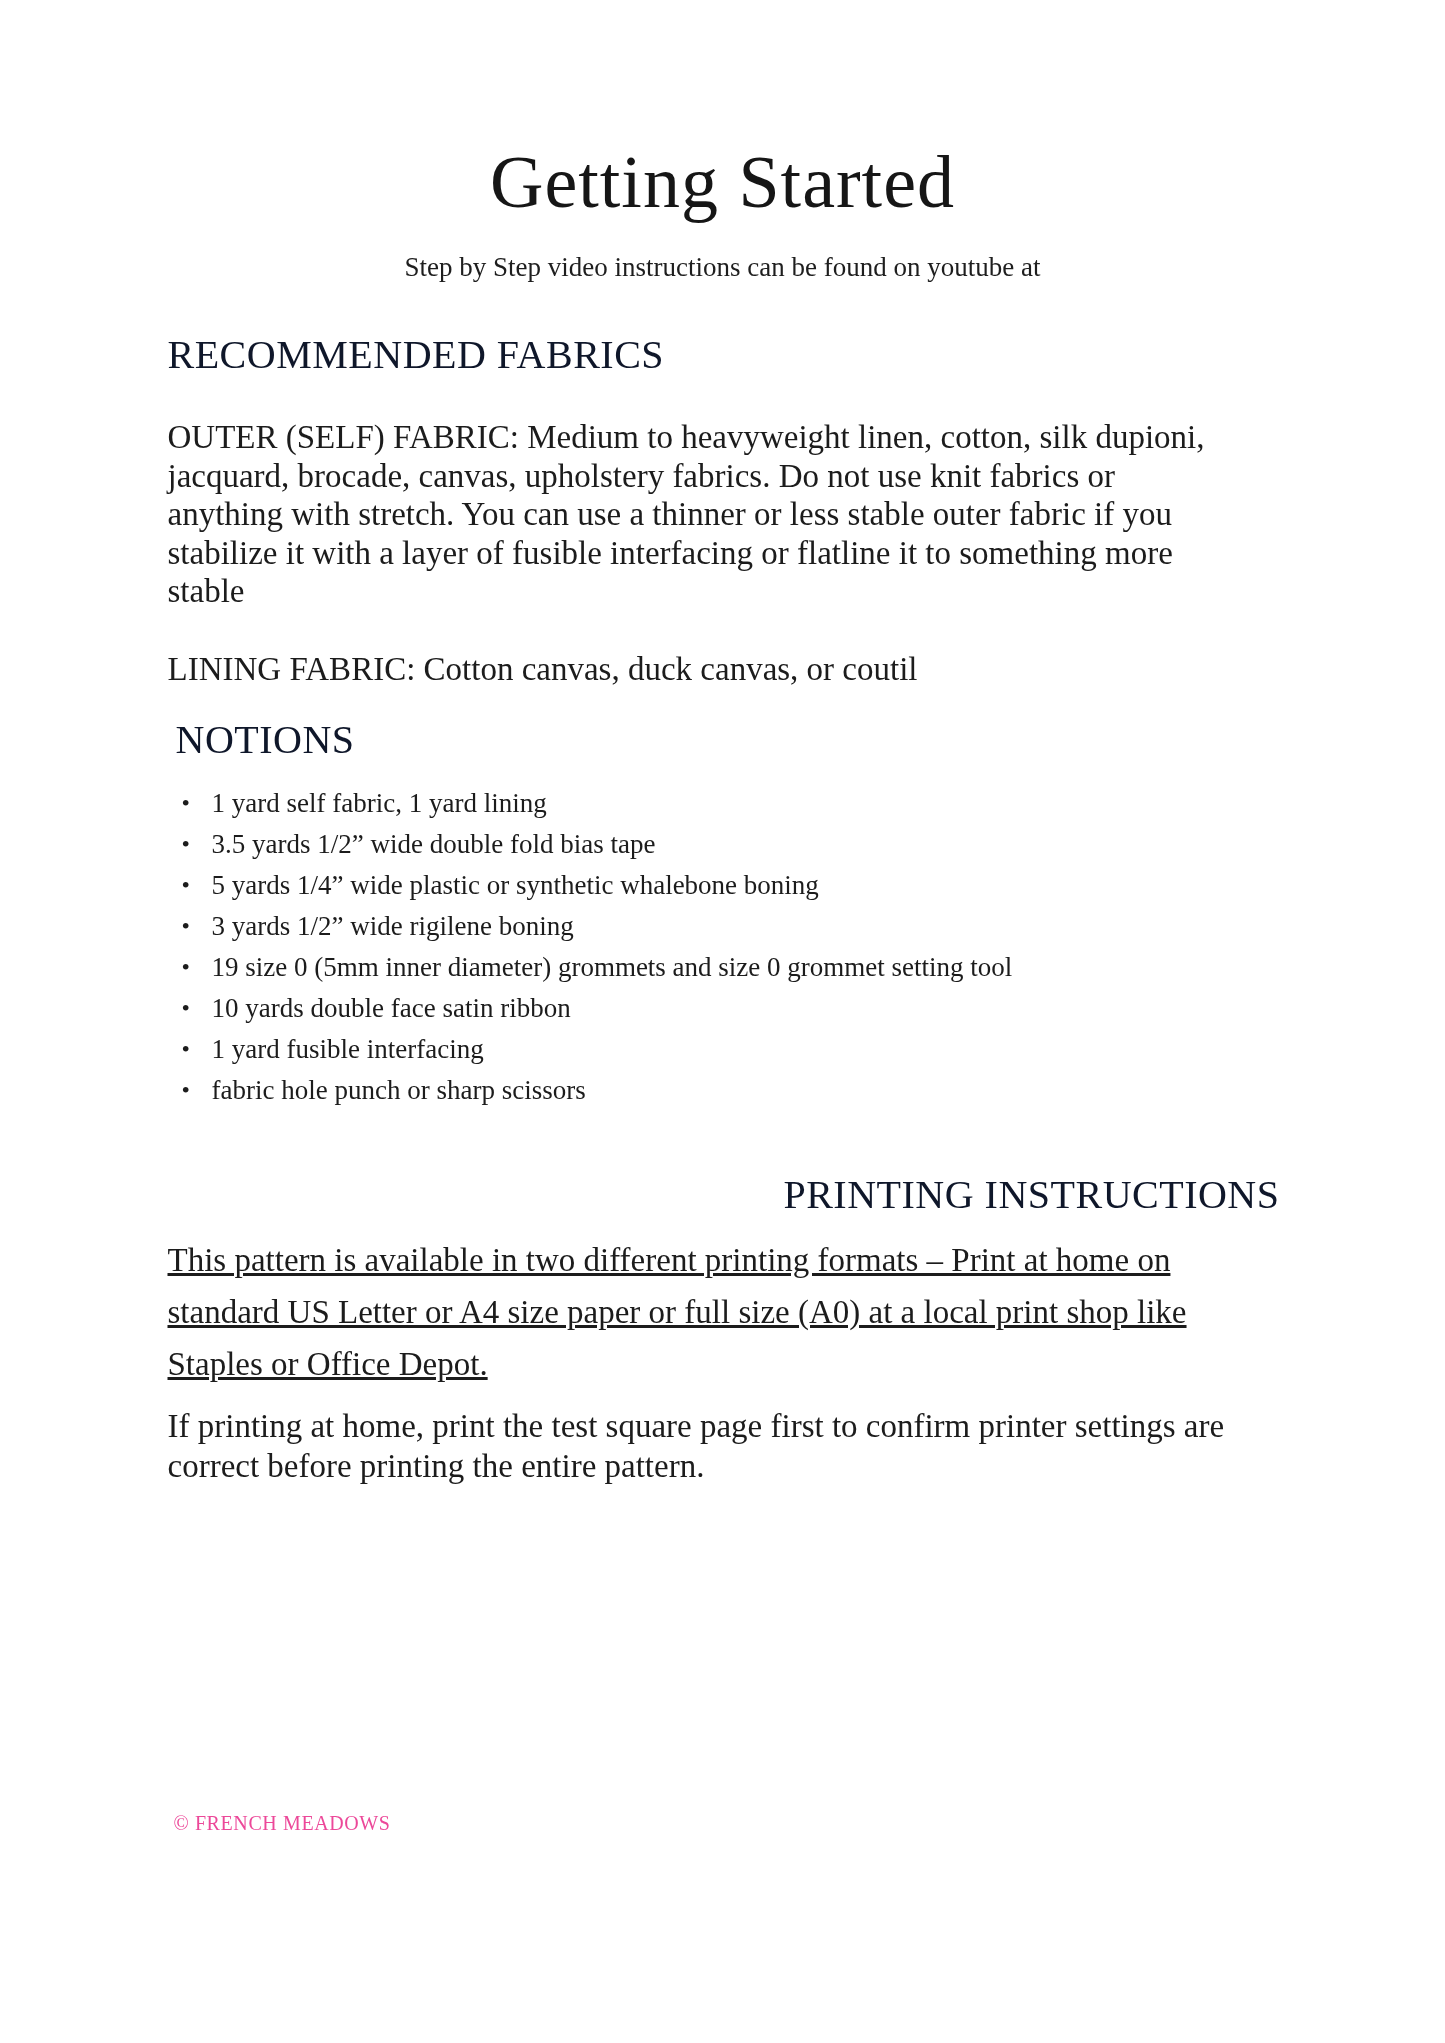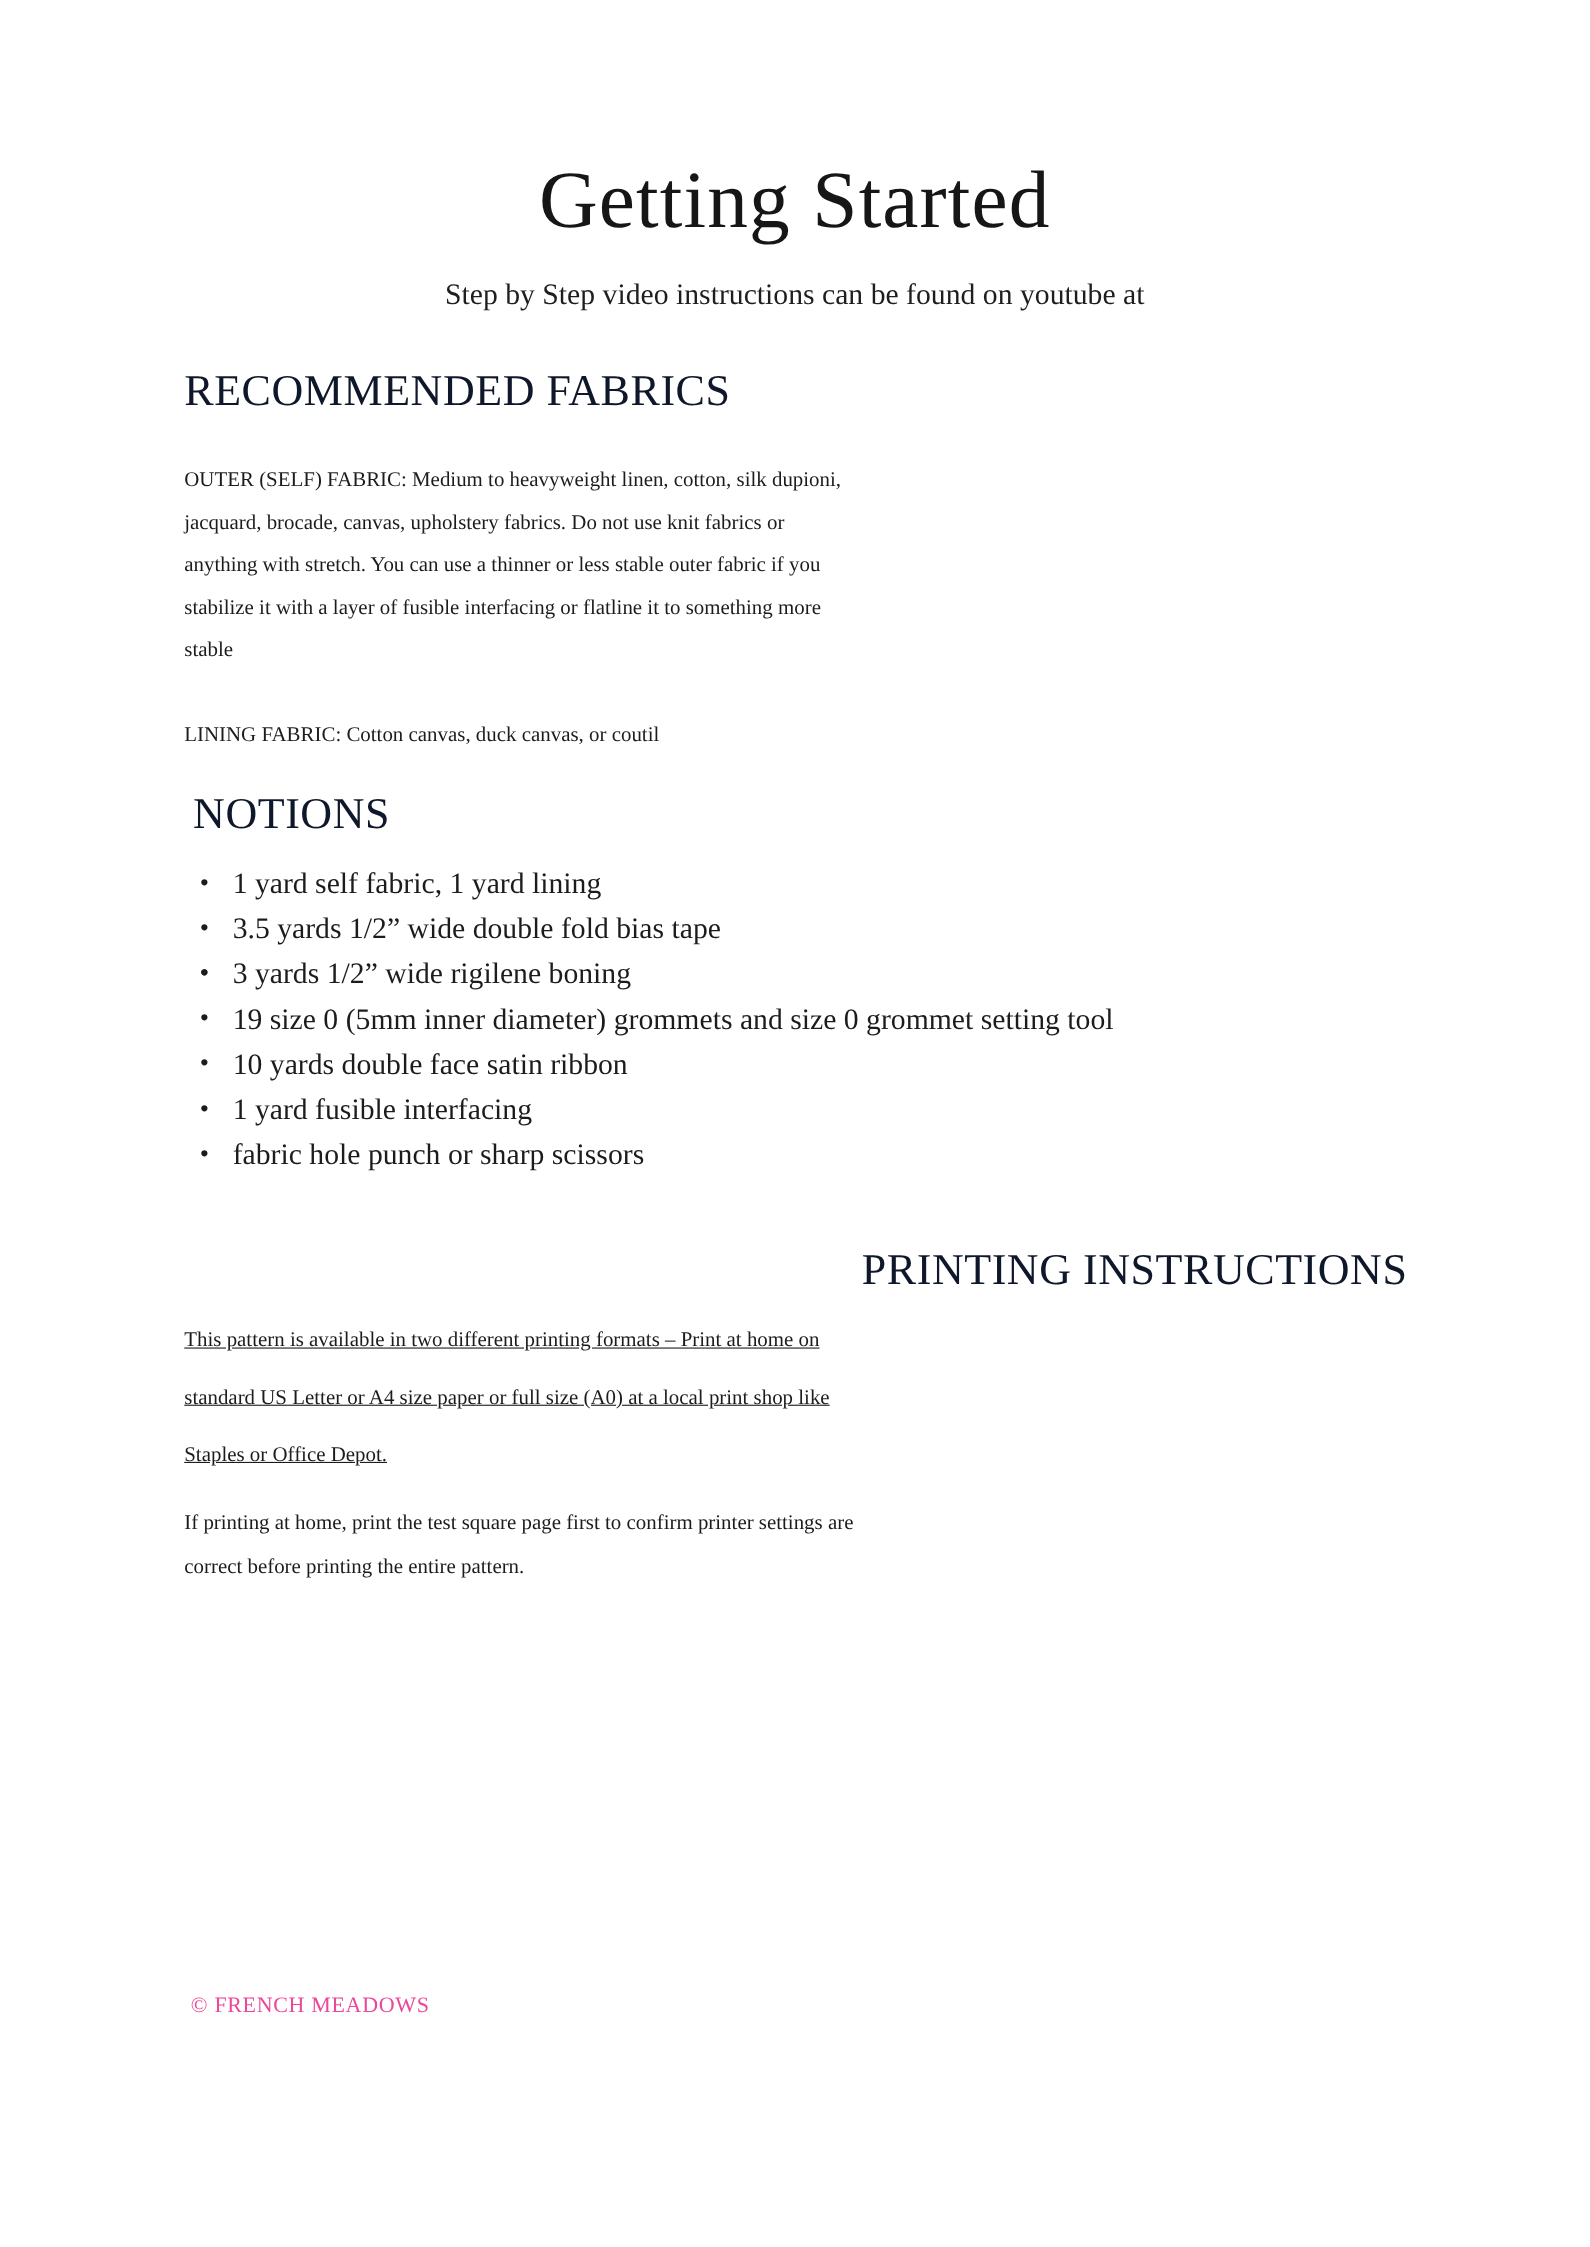--- a/index.html
+++ b/index.html
@@ -48,21 +48,21 @@
     font-size: 40px;
     font-weight: 400;
     letter-spacing: 0.5px;
     color: #0f172a;
     margin: 0;
   }
   .h-recommended { margin-top: 44px; }
   .h-notions { margin-top: 28px; padding-left: 8px; }
   .h-printing { margin-top: 60px; text-align: right; }
   .body-par {
-    font-size: 19px;
+    font-size: 33px;
     line-height: 38.5px;
     color: #1c1c1c;
     white-space: pre-line;
     margin: 0;
   }
   .p-outer { margin-top: 40px; }
   .p-lining { margin-top: 39px; }
   .p-print1 { margin-top: 16px; line-height: 52px; text-decoration: underline; }
   .p-print2 { margin-top: 16px; line-height: 40px; }
   .notions-list {
@@ -116,21 +116,21 @@
 stabilize it with a layer of fusible interfacing or flatline it to something more
 stable</p>
 
     <p class="body-par p-lining">LINING FABRIC: Cotton canvas, duck canvas, or coutil</p>
 
     <h2 class="section-heading h-notions">NOTIONS</h2>
 
     <ul class="notions-list">
       <li><span class="bullet-dot">•</span><span>1 yard self fabric, 1 yard lining</span></li>
       <li><span class="bullet-dot">•</span><span>3.5 yards 1/2” wide double fold bias tape</span></li>
-      <li><span class="bullet-dot">•</span></li>
+      <li><span class="bullet-dot">•</span><span>5 yards 1/4” wide plastic or synthetic whalebone boning</span></li>
       <li><span class="bullet-dot">•</span><span>3 yards 1/2” wide rigilene boning</span></li>
       <li><span class="bullet-dot">•</span><span>19 size 0 (5mm inner diameter) grommets and size 0 grommet setting tool</span></li>
       <li><span class="bullet-dot">•</span><span>10 yards double face satin ribbon</span></li>
       <li><span class="bullet-dot">•</span><span>1 yard fusible interfacing</span></li>
       <li><span class="bullet-dot">•</span><span>fabric hole punch or sharp scissors</span></li>
     </ul>
 
     <h2 class="section-heading h-printing">PRINTING INSTRUCTIONS</h2>
 
     <p class="body-par p-print1">This pattern is available in two different printing formats – Print at home on

